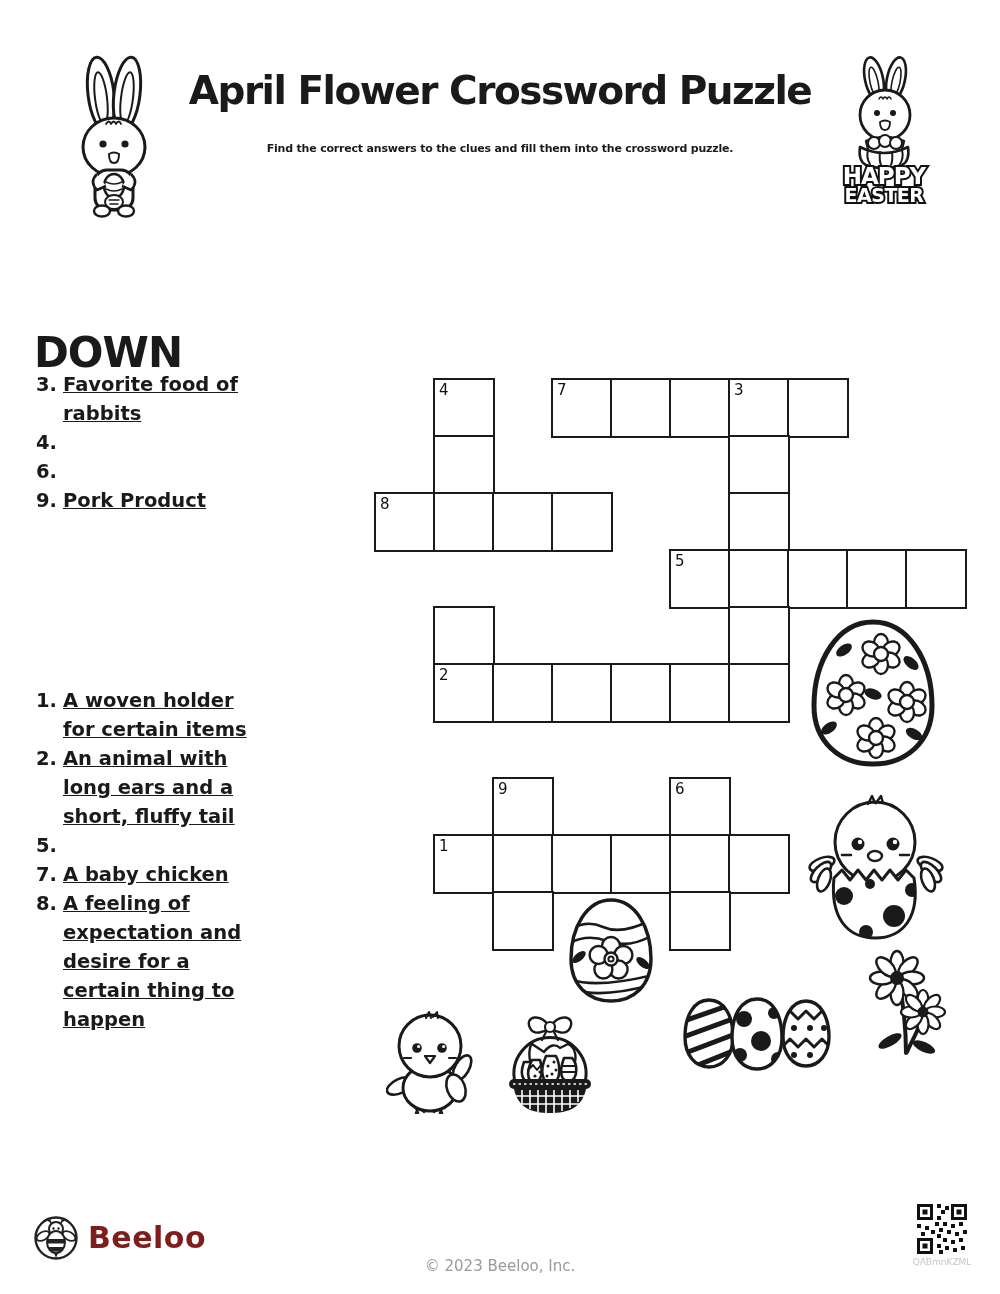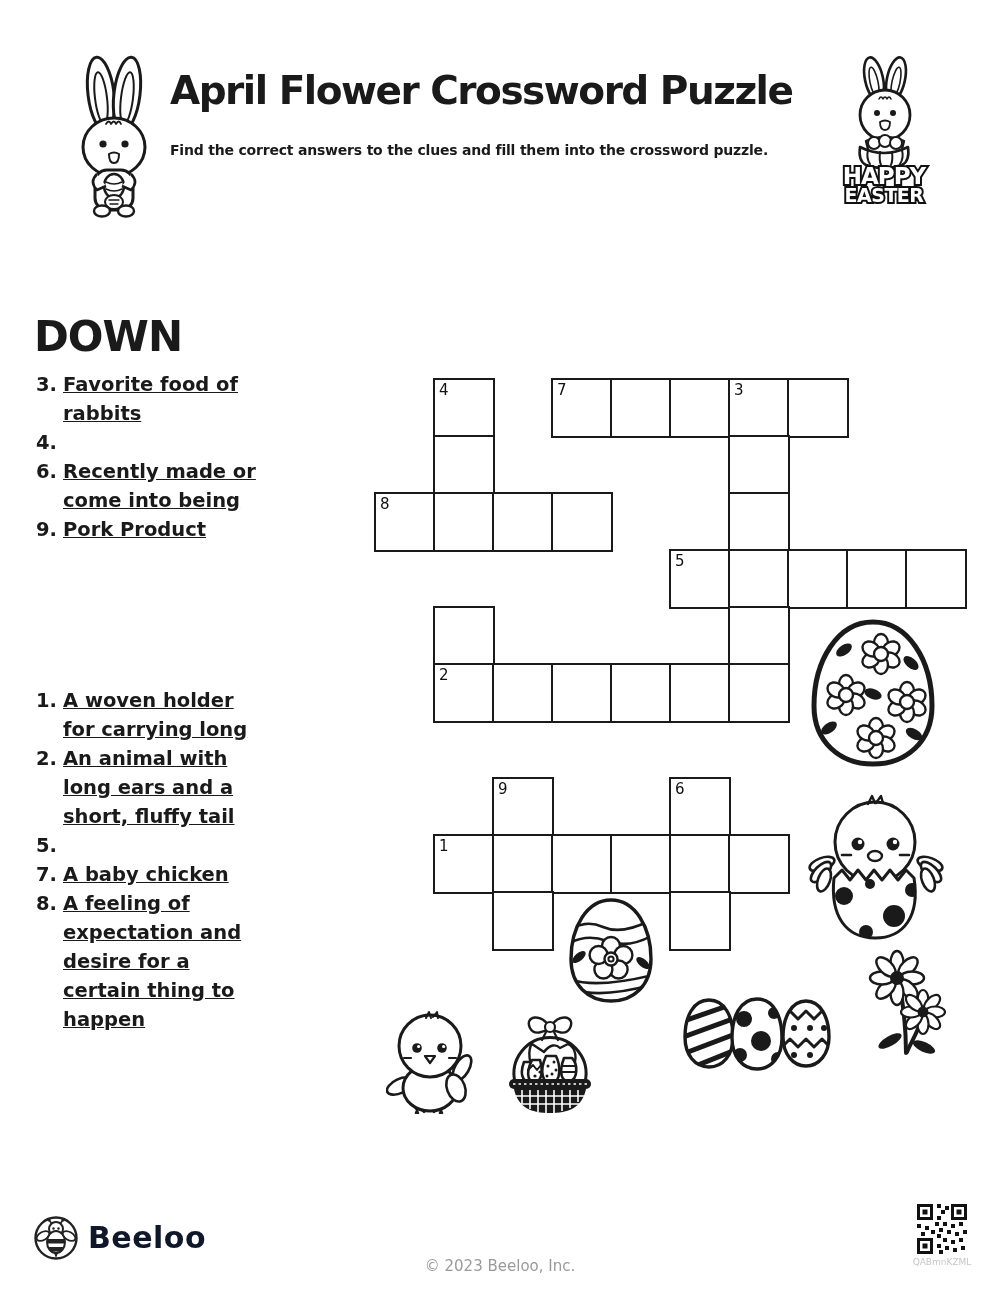--- a/index.html
+++ b/index.html
@@ -1,41 +1,41 @@
 <!DOCTYPE html>
 <html><head>
 <meta charset="utf-8">
 <style>
   html,body{margin:0;padding:0;background:#fff;}
   #page{position:relative;width:1000px;height:1294px;background:#fff;overflow:hidden;
         font-family:"DejaVu Sans","Liberation Sans",sans-serif;color:#1a1a1a;}
   .abs{position:absolute;}
 
   
-  #title{left:170px;top:68px;width:660px;
+  #title{left:170px;top:68px;width:660px;text-align:center;
          font-size:39px;font-weight:800;letter-spacing:-1.5px;}
-  #subtitle{left:170px;top:142px;width:660px;text-align:left;
-            font-size:14px;font-weight:700;letter-spacing:-0.2px;}
+  #subtitle{left:170px;top:142px;width:660px;text-align:center;
+            font-size:11px;font-weight:700;letter-spacing:-0.2px;}
 
   
   .clue-head{left:34px;font-size:42px;font-weight:800;letter-spacing:-1px;}
   .clue-list{left:36px;margin:0;padding:0;list-style:none;width:280px;}
   .clue-list li{display:flex;font-weight:700;font-size:19.5px;line-height:29px;}
   .cnum{flex:0 0 27px;}
   .ctext{white-space:pre-line;text-decoration:underline;}
 
   
   #grid{left:0;top:0;width:1000px;height:1294px;pointer-events:none;}
   .cell{position:absolute;box-sizing:border-box;background:#fff;
         border:2.5px solid #1a1a1a;pointer-events:auto;}
   .cellnum{position:absolute;left:4px;top:1px;font-size:15px;font-weight:400;
            font-family:"DejaVu Sans",sans-serif;color:#111;}
 
   
-  #brand{left:88px;top:1220px;font-size:30px;font-weight:700;color:#0f172a;letter-spacing:0.5px;}
+  #brand{left:88px;top:1220px;font-size:30px;font-weight:700;color:#7f1d1d;letter-spacing:0.5px;}
   #copyright{left:0;top:1257px;width:1000px;text-align:center;font-size:15px;color:#9a9a9a;}
   #qr-caption{left:903px;top:1257px;width:78px;text-align:center;font-size:9px;color:#c6c6c6;}
 
   svg{display:block;}
   .ln{fill:none;stroke:#1a1a1a;stroke-linecap:round;stroke-linejoin:round;}
   .wh{fill:#fff;stroke:#1a1a1a;stroke-linejoin:round;}
   .bk{fill:#1a1a1a;stroke:none;}
 </style>
 </head>
 <body>
@@ -84,46 +84,44 @@
       <circle class="wh" cx="60" cy="88" r="6" stroke-width="2"></circle>
       <path class="wh" stroke-width="2.6" d="M24,92 q24,12 48,0 q2,14 -6,18 q-18,6 -36,0 q-8,-4 -6,-18 Z"></path>
       <path class="ln" stroke-width="2" d="M32,95 q-2,8 2,14 M44,97 q-1,8 1,13 M56,97 q1,8 -1,13 M66,95 q2,8 -2,14"></path>
       <text x="48" y="129" text-anchor="middle" style="font-family:'DejaVu Sans',sans-serif;font-weight:800;font-size:23px;
                    fill:#fff;stroke:#111;stroke-width:4;paint-order:stroke;letter-spacing:-1px">HAPPY</text>
       <text x="48" y="147" text-anchor="middle" style="font-family:'DejaVu Sans',sans-serif;font-weight:800;font-size:19px;
                    fill:#fff;stroke:#111;stroke-width:4;paint-order:stroke;letter-spacing:-0.5px">EASTER</text>
     </svg>
   </div>
 
-  <div class="abs clue-head" style="top:312px">DOWN</div>
+  <div class="abs clue-head" style="top:328px">DOWN</div>
   <ul class="abs clue-list" style="top:370px">
       <li>
         <span class="cnum">3.</span>
         <span class="ctext">Favorite food of
 rabbits</span>
       </li>
       <li>
         <span class="cnum">4.</span>
       </li>
       <li>
         <span class="cnum">6.</span>
-        <span class="ctext">Recently made or
-come into being</span>
       </li>
       <li>
         <span class="cnum">9.</span>
         <span class="ctext">Pork Product</span>
       </li>
     </ul>
 
   <ul class="abs clue-list" style="top:686px">
       <li>
         <span class="cnum">1.</span>
         <span class="ctext">A woven holder
-for carrying long</span>
+for certain items</span>
       </li>
       <li>
         <span class="cnum">2.</span>
         <span class="ctext">An animal with
 long ears and a
 short, fluffy tail</span>
       </li>
       <li>
         <span class="cnum">5.</span>
       </li>

